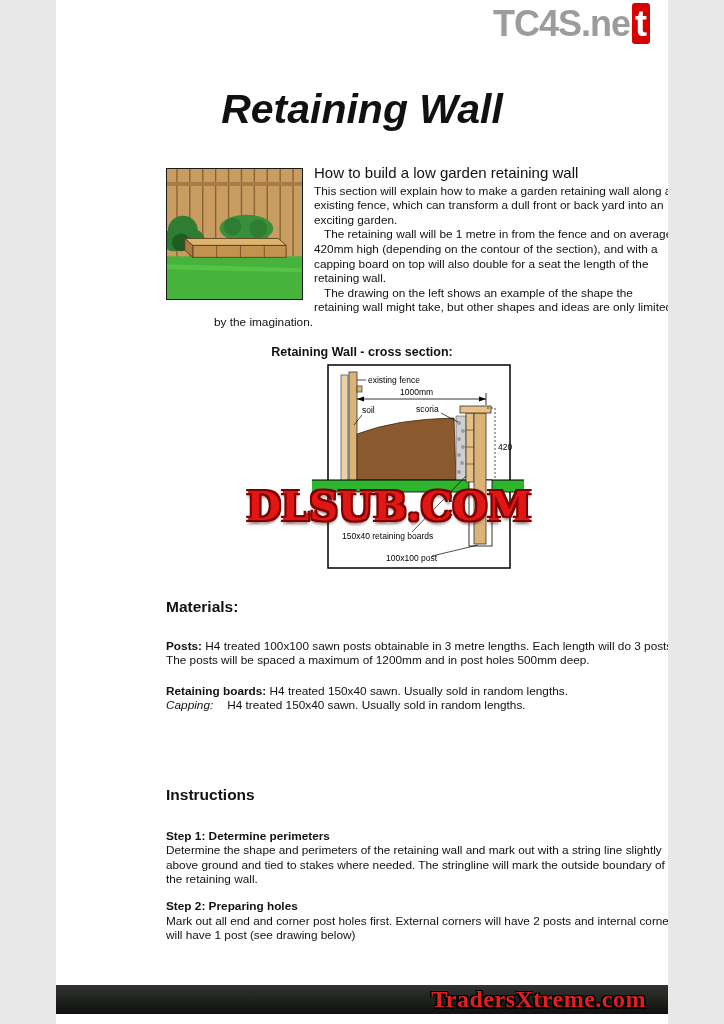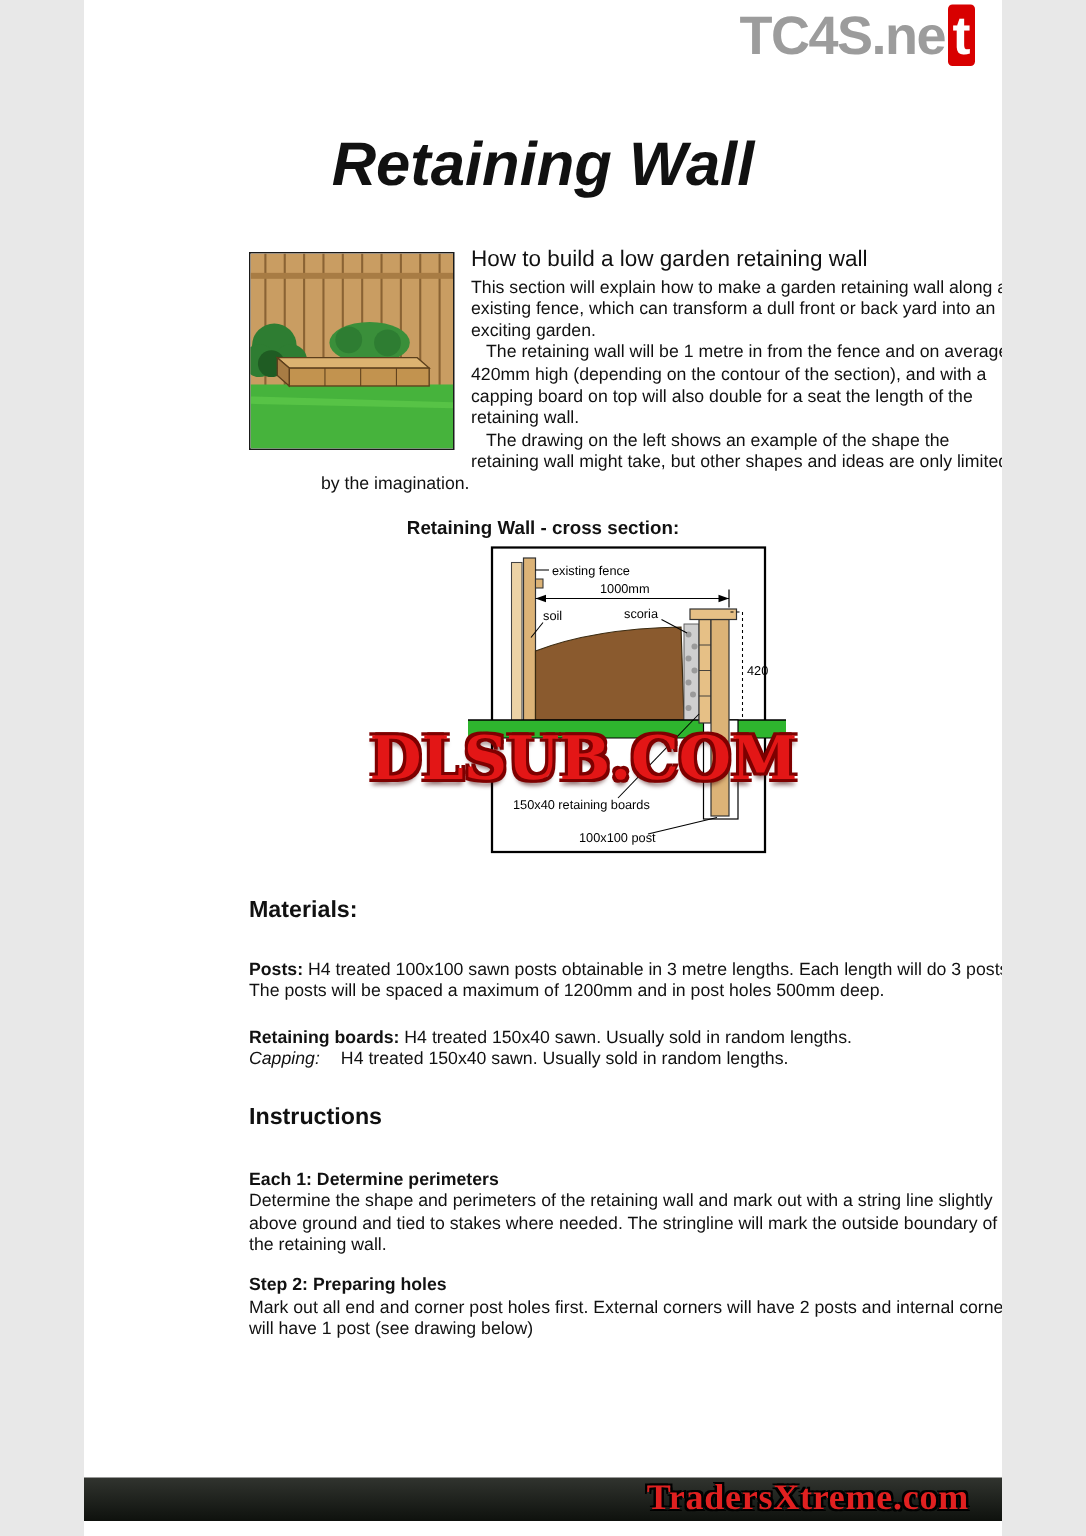--- a/index.html
+++ b/index.html
@@ -83,21 +83,21 @@
     font-size: 11.8px; line-height: 14.6px;
   }
   .materials h2 { margin: 0 0 24px 0; font-size: 15.5px; font-weight: bold; }
   .materials .posts { margin: 0 0 16px 0; }
   .materials .line { margin: 0; }
   .cap-label { font-style: italic; font-weight: normal; }
   .cap-text { margin-left: 14px; }
 
   
   .instructions {
-    position: absolute; top: 738px; left: 110px; width: 514px;
+    position: absolute; top: 788px; left: 110px; width: 514px;
     font-size: 11.8px; line-height: 14.6px;
   }
   .instructions h2 { margin: 0 0 26px 0; font-size: 15.5px; font-weight: bold; }
   .step-title { margin: 0; font-weight: bold; }
   .step-text { margin: 0 0 12px 0; }
 
   
   .footer-bar {
     position: absolute; top: 985px; left: 0; width: 100%; height: 29px;
     background: linear-gradient(#31342f, #0e110d);
@@ -250,21 +250,21 @@
 
   <div class="materials">
     <h2>Materials:</h2>
     <p class="posts"><b>Posts:</b> <span>H4 treated 100x100 sawn posts obtainable in 3 metre lengths. Each length will do 3 posts. The posts will be spaced a maximum of 1200mm and in post holes 500mm deep.</span></p>
     <p class="line"><b>Retaining boards:</b> <span>H4 treated 150x40 sawn. Usually sold in random lengths.</span></p>
     <p class="line"><span class="cap-label">Capping:</span><span class="cap-text">H4 treated 150x40 sawn. Usually sold in random lengths.</span></p>
   </div>
 
   <div class="instructions">
     <h2>Instructions</h2>
-    <p class="step-title">Each 1: Determine perimeters</p>
+    <p class="step-title">Step 1: Determine perimeters</p>
     <p class="step-text">Determine the shape and perimeters of the retaining wall and mark out with a string line slightly above ground and tied to stakes where needed. The stringline will mark the outside boundary of the retaining wall.</p>
     <p class="step-title">Step 2: Preparing holes</p>
     <p class="step-text">Mark out all end and corner post holes first. External corners will have 2 posts and internal corners will have 1 post (see drawing below)</p>
   </div>
 
   <div class="footer-bar">
     <span class="footer-logo">TradersXtreme.com</span>
   </div>
 
 </div>

